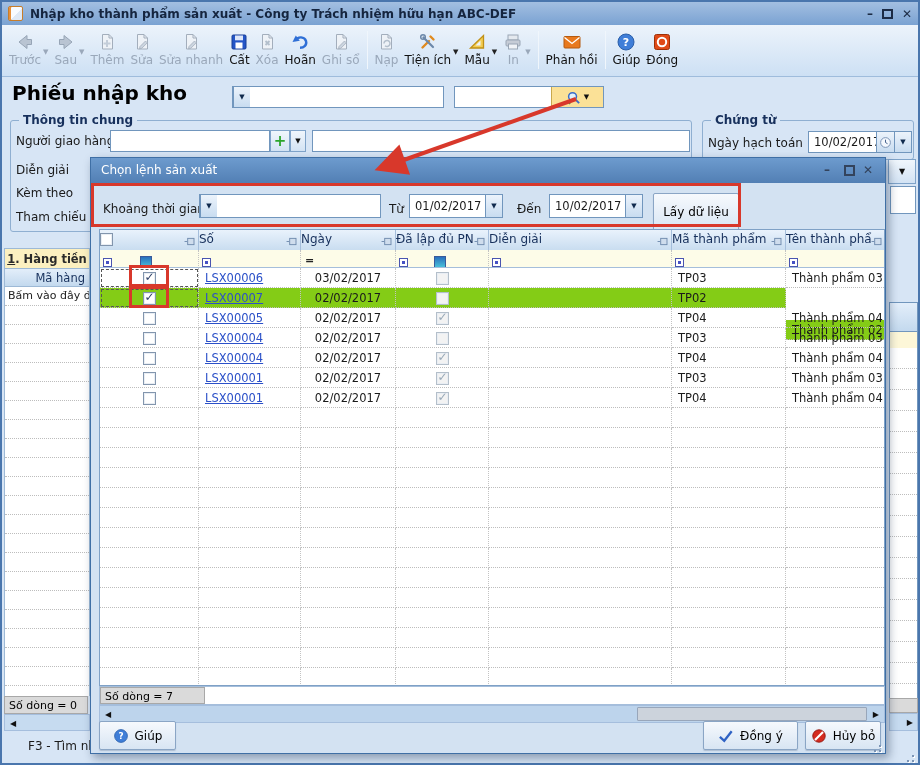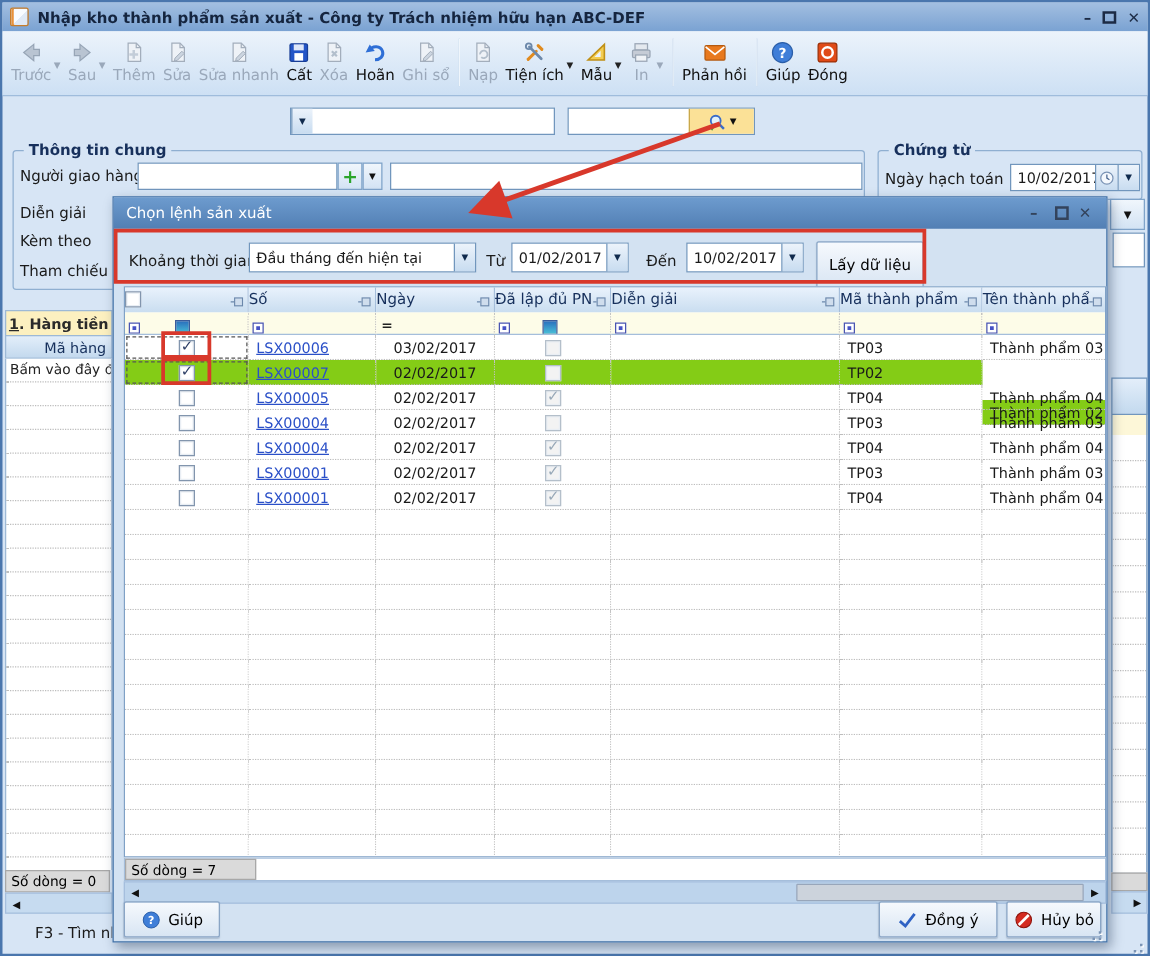--- a/index.html
+++ b/index.html
@@ -283,20 +283,21 @@
         <div class="tmain">
           <div class="ticon"><svg width="20" height="20" viewBox="0 0 20 20">
               <rect x="2.5" y="2.5" width="15" height="15" rx="2" fill="#e04a17" stroke="#9c3008"></rect>
               <circle cx="10" cy="10" r="4.2" fill="none" stroke="#fff" stroke-width="2"></circle>
             </svg></div>
           <div class="tlabel">Đóng</div>
         </div>
       </div>
     </div>
 
+  <div class="pagetitle">Phiếu nhập kho</div>
   <div class="combo abs" style="left:230px;top:84px;width:212px;height:22px;">
     <span class="cbtn">▼</span>
   </div>
   <div class="combo abs" style="left:452px;top:84px;width:150px;height:22px;">
     <span class="val"></span>
     <span style="width:52px;background:#fbe197;border-left:1px solid #c9a84c;display:flex;align-items:center;justify-content:center;gap:3px;">
       <span style="display:inline-block;width:15px;height:15px;">
         <svg width="15" height="15" viewBox="0 0 16 16">
             <circle cx="7" cy="7" r="4.2" fill="#e2f1fb" stroke="#3a6cc8" stroke-width="1.6"></circle>
             <line x1="10.2" y1="10.2" x2="14" y2="14" stroke="#3a6cc8" stroke-width="2"></line>
@@ -410,21 +411,20 @@
   <div class="dlg">
     <div class="dtitle">
       <span class="txt">Chọn lệnh sản xuất</span>
       <span class="dctrl" style="left:733px;">–</span>
       <span class="dctrl dmax" style="left:753px;top:7px;"></span>
       <span class="dctrl" style="left:772px;">✕</span>
     </div>
 
     <div class="flabel" style="left:12px;top:44px;">Khoảng thời gian</div>
     <div class="combo abs" style="left:108px;top:36px;width:182px;height:24px;">
-      <span class="val" style="padding-top:4px;">Đầu tháng đến hiện tại</span>
       <span class="cbtn">▼</span>
     </div>
     <div class="flabel" style="left:298px;top:44px;">Từ</div>
     <div class="combo abs" style="left:318px;top:36px;width:94px;height:24px;">
       <span class="val" style="padding-top:4px;">01/02/2017</span>
       <span class="cbtn">▼</span>
     </div>
     <div class="flabel" style="left:426px;top:44px;">Đến</div>
     <div class="combo abs" style="left:458px;top:36px;width:94px;height:24px;">
       <span class="val" style="padding-top:4px;">10/02/2017</span>

